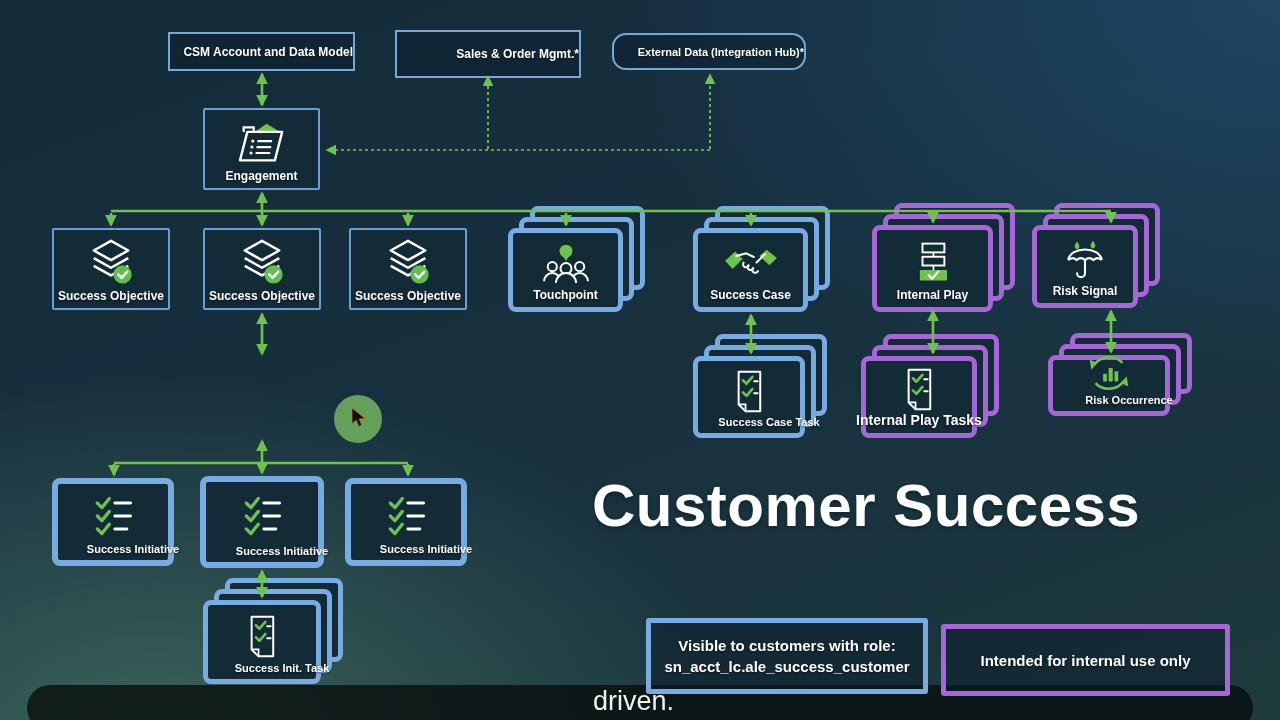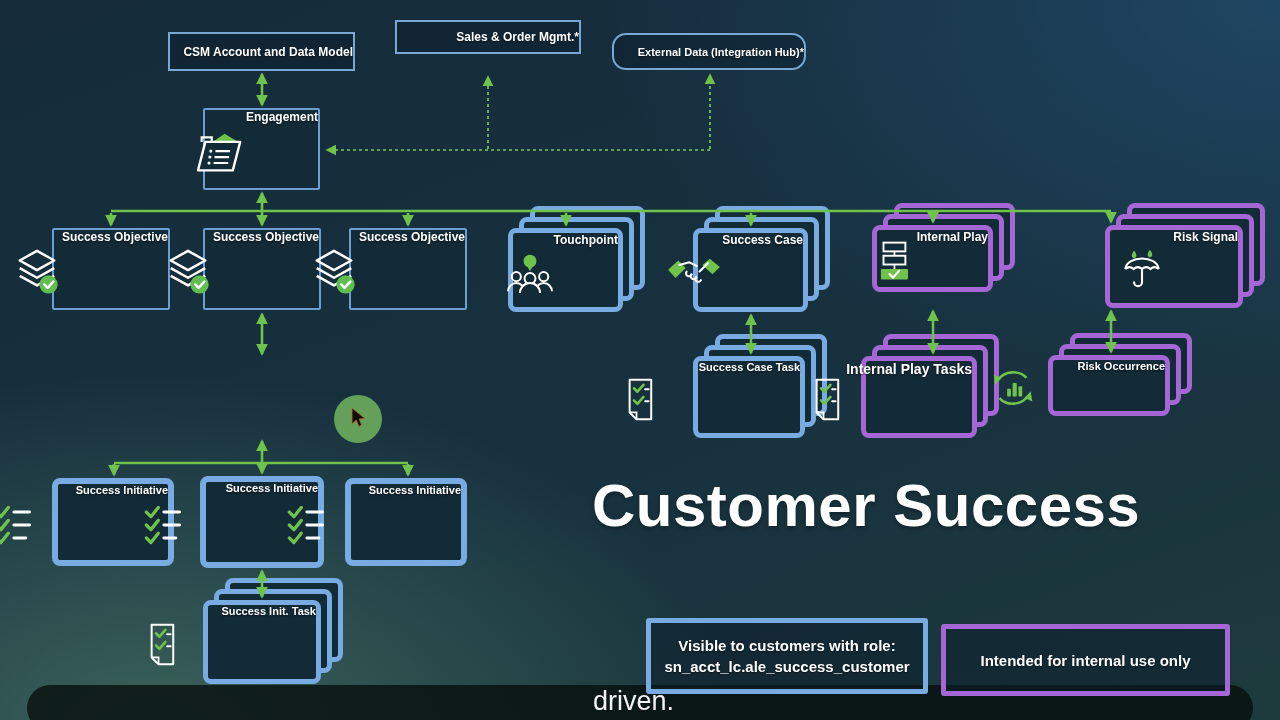--- a/index.html
+++ b/index.html
@@ -19,21 +19,21 @@
         text-shadow:0 1px 2px rgba(0,0,0,.5);}
   .tbox.smalltxt{font-size:11px;border-radius:14px;}
   
   .node{z-index:2;}
   .node .card{position:absolute;inset:0;background:#132a37;
         border:var(--bw,2px) solid var(--bc,#6b9fd4);border-radius:var(--br,2px);box-sizing:border-box;}
   .node .card.b1{transform:translate(11px,-11px);}
   .node .card.b2{transform:translate(22px,-22px);}
   .node.thinstack .card.b1{transform:translate(12px,-12px);}
   .node.thinstack .card.b2{transform:translate(24px,-24px);}
-  .node .card.main{display:flex;flex-direction:row;justify-content:flex-end;}
+  .node .card.main{display:flex;flex-direction:column;align-items:center;justify-content:flex-end;}
   .node .icon{flex:1;display:flex;align-items:center;justify-content:center;padding-top:5px;}
   .node .label{font-weight:700;font-size:12px;white-space:nowrap;padding-bottom:5px;
         text-shadow:0 1px 2px rgba(0,0,0,.55);}
   .node .label.lbl-11{font-size:11px;margin-left:40px;}
   .node .label.lbl-10{font-size:14px;}
   .thin{--bc:#6b9fd4;--bw:2px;--br:2px;}
   .blue{--bc:#78abe2;--bw:5px;--br:8px;}
   .blue6{--bc:#78abe2;--bw:6px;--br:8px;}
   .purple{--bc:#a566d6;--bw:5px;--br:8px;}
   
@@ -140,21 +140,21 @@
         <rect x="34.5" y="23" width="4.5" height="12" rx="1" fill="#6fc24c"></rect>
       </symbol>
     </defs>
   </svg>
 
   <div class="abs caption-bar"></div>
 
   <div class="abs tbox" style="left:168px;top:32px;width:187px;height:39px">
     <span>CSM Account and Data Model</span>
   </div>
-  <div class="abs tbox" style="left:395px;top:20px;width:186px;height:34px">
+  <div class="abs tbox" style="left:395px;top:30px;width:186px;height:48px">
     <span>Sales &amp; Order Mgmt.*</span>
   </div>
   <div class="abs tbox smalltxt" style="left:612px;top:33px;width:194px;height:37px">
     <span>External Data (Integration Hub)*</span>
   </div>
 
   <div class="abs node thin" style="left:203px;top:108px;width:117px;height:82px">
     <div class="card main">
       <div class="icon">
           <svg width="52" height="44">
@@ -215,34 +215,34 @@
     <div class="card main">
       <div class="icon">
           <svg width="56" height="37">
             <use href="#i-handshake"></use>
           </svg>
         </div>
       <div class="label">Success Case</div>
     </div>
   </div>
 
-  <div class="abs node purple" style="left:872px;top:225px;width:121px;height:67px">
+  <div class="abs node purple" style="left:872px;top:225px;width:121px;height:87px">
     <div class="card b2"></div>
     <div class="card b1"></div>
     <div class="card main">
       <div class="icon">
           <svg width="46" height="42">
             <use href="#i-flow"></use>
           </svg>
         </div>
       <div class="label">Internal Play</div>
     </div>
   </div>
 
-  <div class="abs node purple" style="left:1105px;top:225px;width:138px;height:83px">
+  <div class="abs node purple" style="left:1032px;top:225px;width:106px;height:83px">
     <div class="card b2"></div>
     <div class="card b1"></div>
     <div class="card main">
       <div class="icon">
           <svg width="46" height="44">
             <use href="#i-umbrella"></use>
           </svg>
         </div>
       <div class="label">Risk Signal</div>
     </div>

